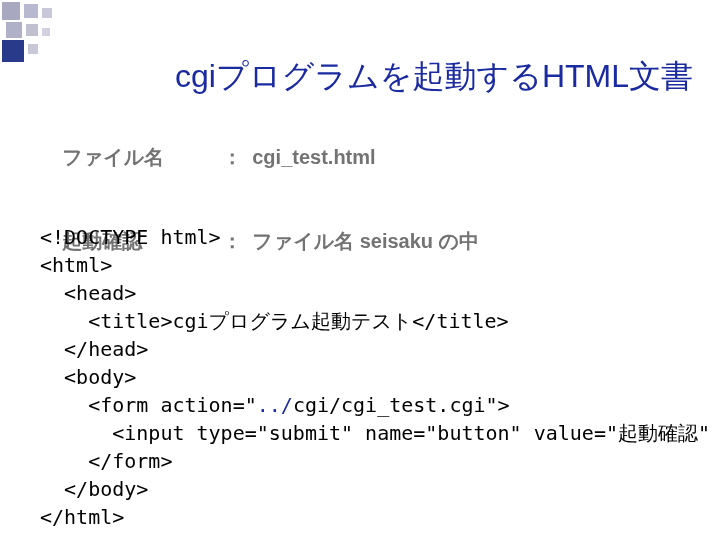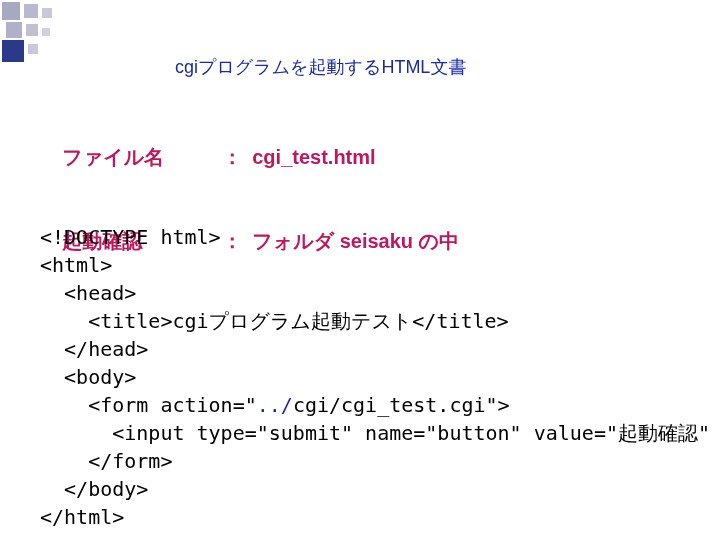--- a/index.html
+++ b/index.html
@@ -20,30 +20,30 @@
     }
     .sq {
       position: absolute;
       background: #c0c0d0;
     }
     .title {
       position: absolute;
       top: 55px;
       left: 175px;
       color: #1a2aa0;
-      font-size: 18px;
+      font-size: 32px;
       font-weight: normal;
     }
     .meta {
       position: absolute;
       top: 115px;
       left: 40px;
       font-size: 20px;
       font-weight: bold;
-      color: #be185d;
+      color: #737373;
       line-height: 1.4;
     }
     .meta-row { white-space: pre; }
     .meta-label { display: inline-block; width: 150px; }
     .meta-colon { display: inline-block; width: 40px; text-align: center; }
     .code {
       position: absolute;
       top: 195px;
       left: 40px;
       font-size: 20px;
@@ -68,21 +68,21 @@
   <div class="sq" style="width:10px;height:10px;top:44px;left:28px;background:#c8c8d8;"></div>
 </div>
 
 <h1 class="title">cgiプログラムを起動するHTML文書</h1>
 
 <div class="meta">
   <div class="meta-row">
     <span class="meta-label">ファイル名</span><span class="meta-colon">：</span><span>cgi_test.html</span>
   </div>
   <div class="meta-row">
-    <span class="meta-label">起動確認</span><span class="meta-colon">：</span><span>フォルダ seisaku の中</span>
+    <span class="meta-label">起動確認</span><span class="meta-colon">：</span><span>ファイル名 seisaku の中</span>
   </div>
 </div>
 
 <div class="code">
 <span>&lt;!DOCTYPE html&gt;</span>
 <span>&lt;html&gt;</span>
 <span>  &lt;head&gt;</span>
 <span>    &lt;title&gt;cgiプログラム起動テスト&lt;/title&gt;</span>
 <span>  &lt;/head&gt;</span>
 <span>  &lt;body&gt;</span>

